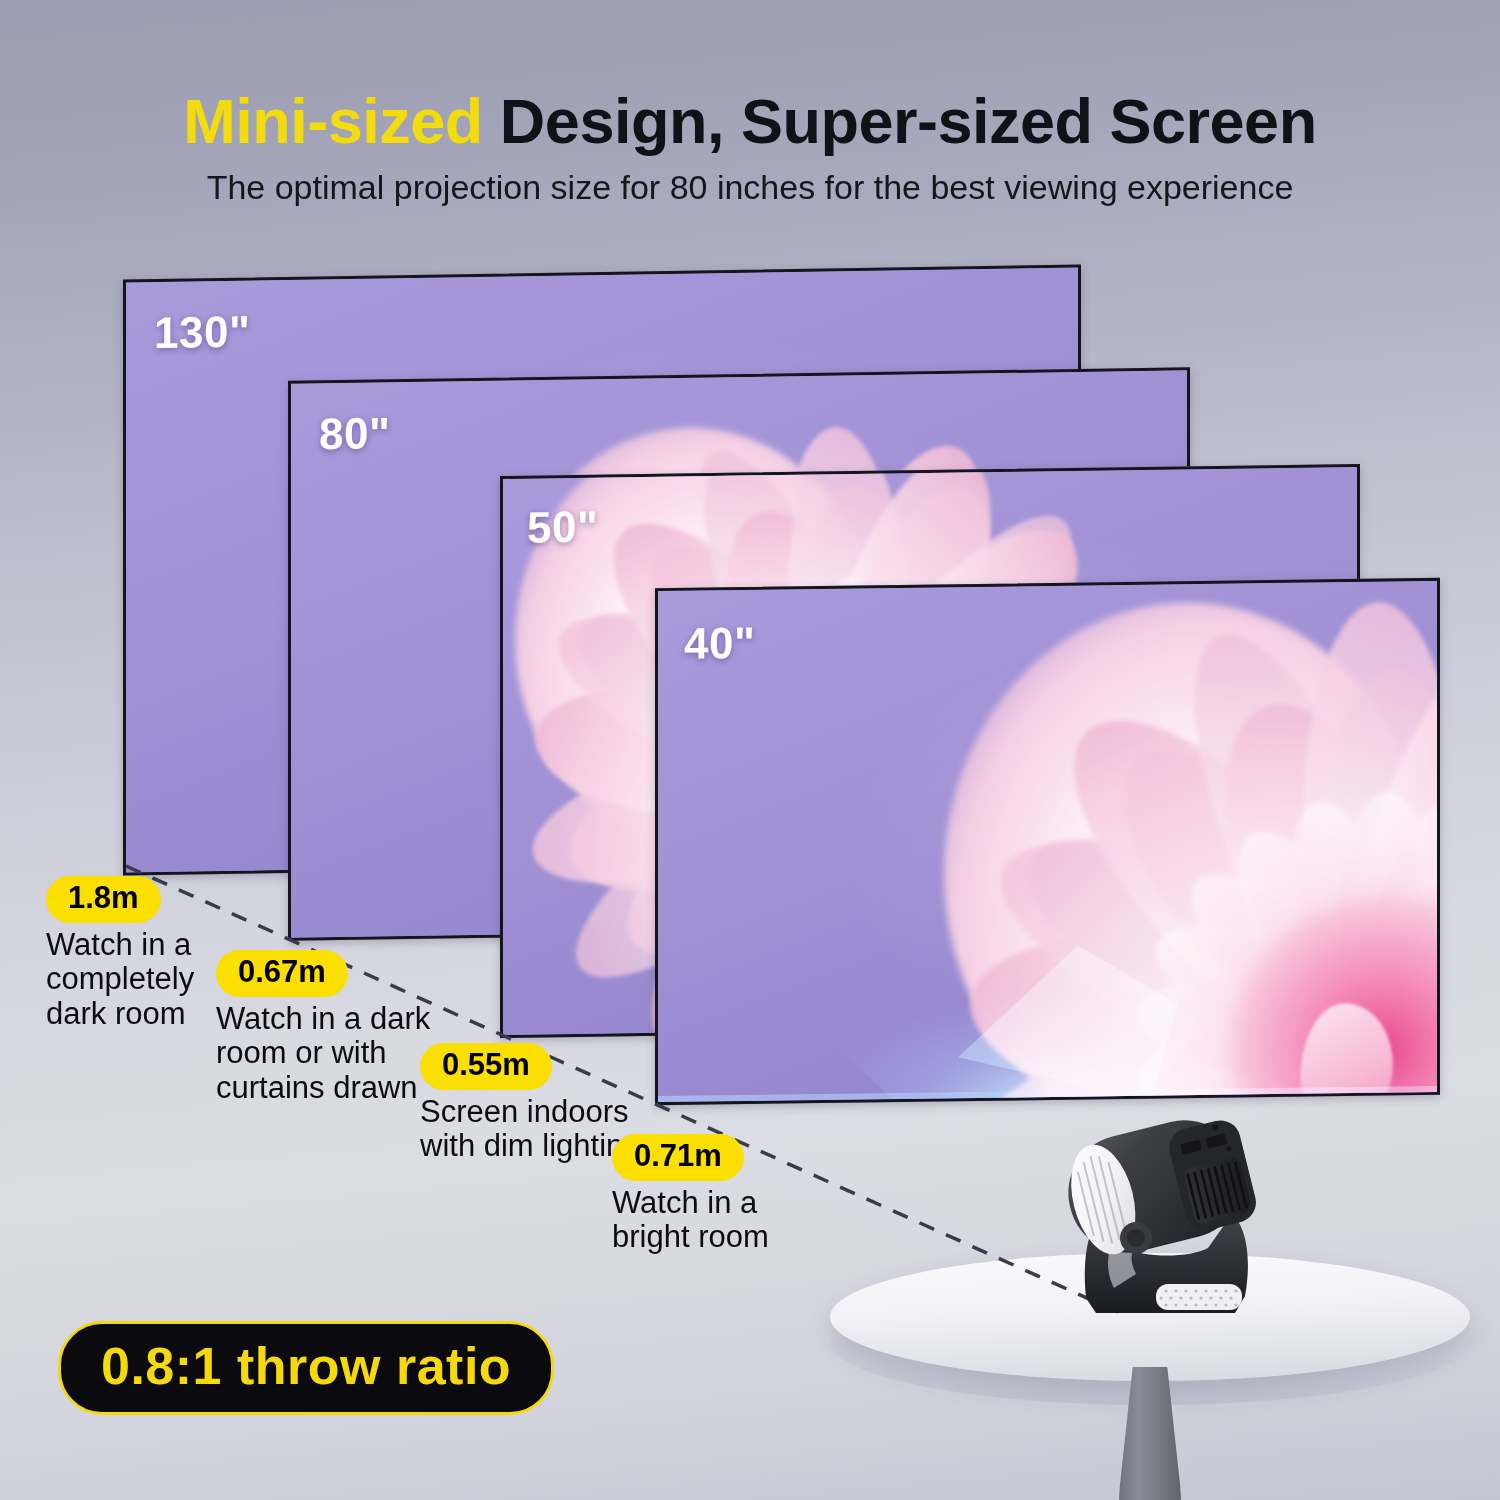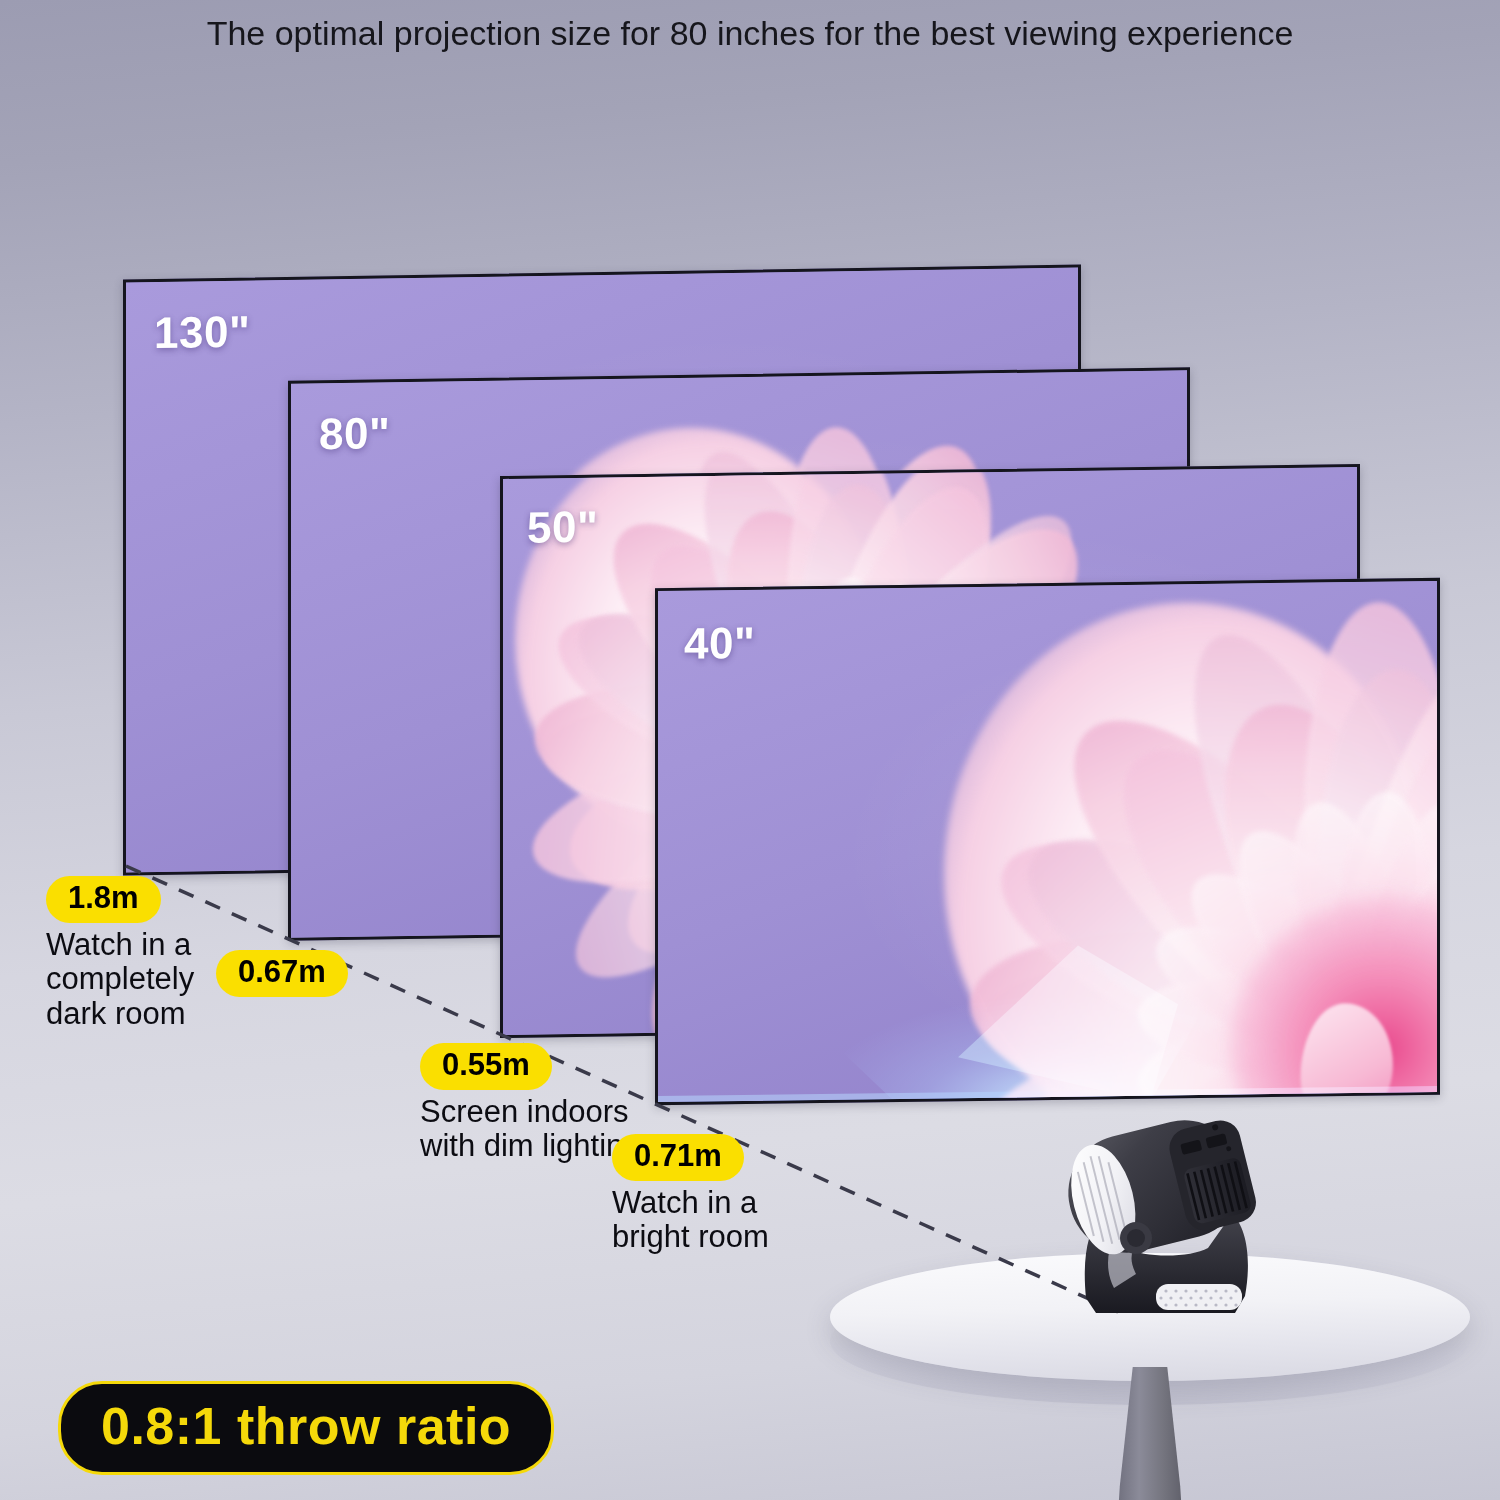--- a/index.html
+++ b/index.html
@@ -125,21 +125,21 @@
     margin-top:5px;
     font-size:31px;
     color:#0c0c12;
     line-height:1.12;
     white-space:pre-line;
   }
 
   
   .throw {
     position:absolute;
-    left:58px; top:1381px;
+    left:58px; top:1321px;
     background:#0b0b0f;
     border:3px solid #f5d90a;
     border-radius:44px;
     padding:12px 40px 16px 40px;
     z-index:10;
   }
   .throw span {
     font-size:52px;
     font-weight:bold;
     color:#f5d90a;
@@ -168,20 +168,23 @@
     clip-path: polygon(34% 0%, 66% 0%, 78% 46%, 86% 100%, 14% 100%, 22% 46%);
   }
 
   
   .proj { position:absolute; left:1040px; top:1098px; width:260px; height:240px; z-index:8; }
 </style>
 </head>
 <body>
 
 <div class="header">
+  <div class="title">
+    <span class="hl">Mini-sized</span><span> Design, Super-sized Screen</span>
+  </div>
   <div class="subtitle">The optimal projection size for 80 inches for the best viewing experience</div>
 </div>
 
 <div class="screens">
 
   <div class="screen" style="left:123px; top:272px; width:958px; height:596px; transform:skewY(-0.9deg);">
     <div class="wall"></div>
     <div class="art" style="left:-62px; top:-6px; transform:scale(1.0);">
       <div class="flower" style="left:430px; top:130px; width:700px; height:700px;">
           <div class="smallbloom" style="left: 14px; top: 28px; width: 364px; height: 406px; background: radial-gradient(at 55% 58%, rgb(255, 255, 255) 0%, rgb(253, 239, 246) 38%, rgb(246, 208, 228) 66%, rgba(238, 180, 212, 0.35) 86%, rgba(238, 180, 212, 0) 100%);"></div>
@@ -488,20 +491,23 @@
 
 <div class="dist" style="left:46px; top:876px;">
   <div class="pill">1.8m</div>
   <div class="cap">Watch in a
 completely
 dark room</div>
 </div>
 
 <div class="dist" style="left:216px; top:950px;">
   <div class="pill">0.67m</div>
+  <div class="cap">Watch in a dark
+room or with
+curtains drawn</div>
 </div>
 
 <div class="dist" style="left:420px; top:1043px;">
   <div class="pill">0.55m</div>
   <div class="cap">Screen indoors
 with dim lighting</div>
 </div>
 
 <div class="dist" style="left:612px; top:1134px;">
   <div class="pill">0.71m</div>

